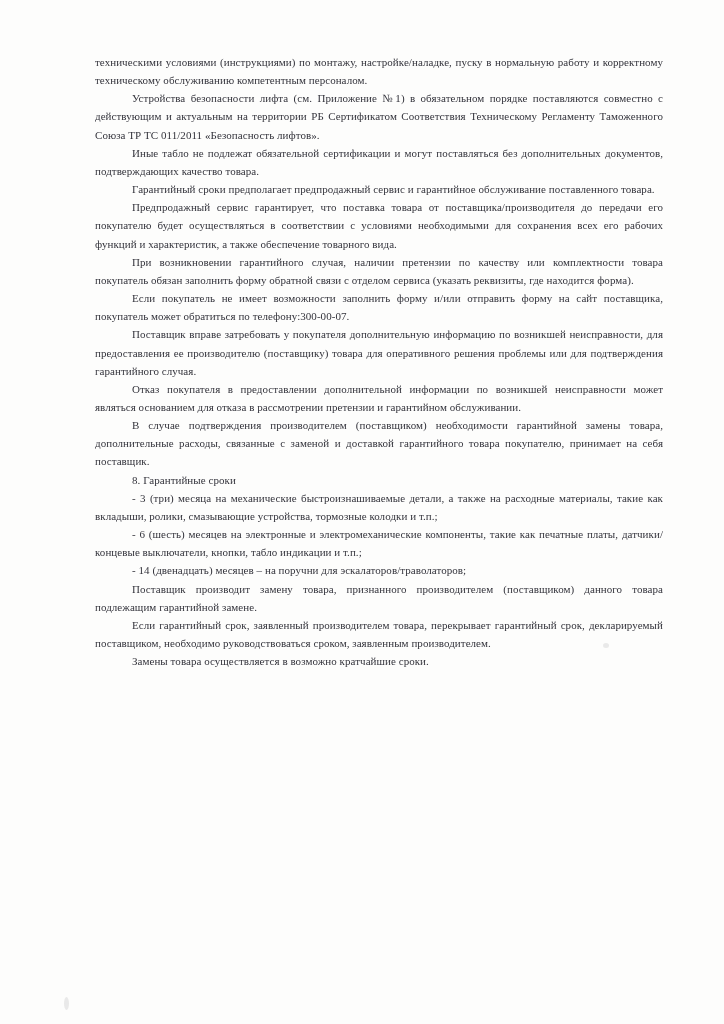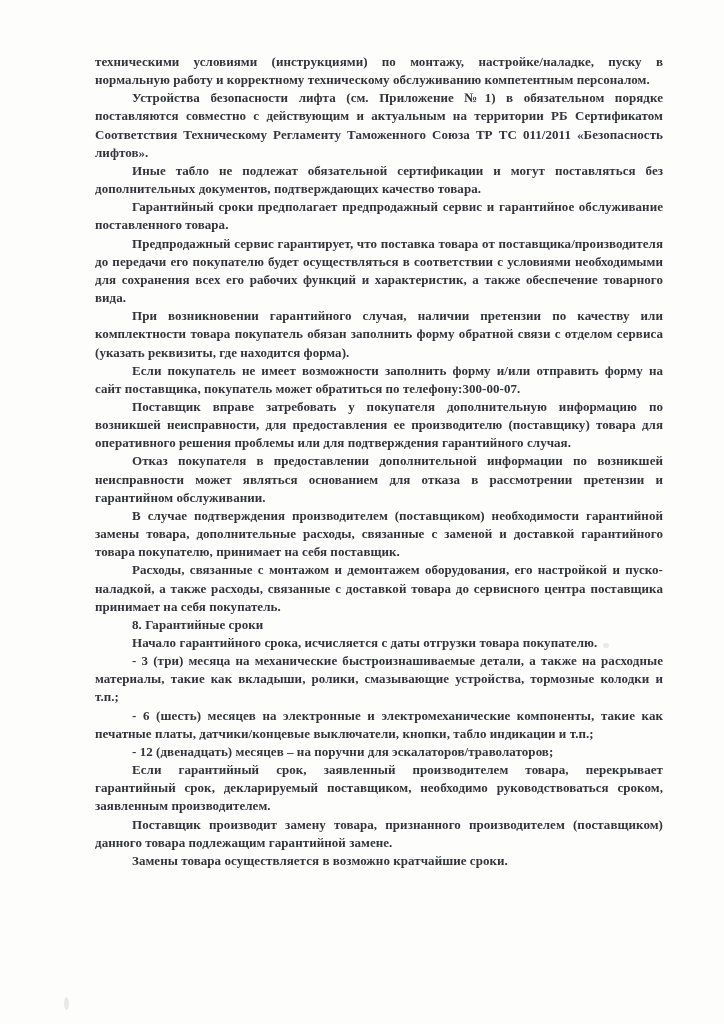--- a/index.html
+++ b/index.html
@@ -16,25 +16,24 @@
     overflow: hidden;
     font-family: "Liberation Serif", serif;
     color: #34343c;
     box-sizing: border-box;
   }
   .text-block {
     position: absolute;
     left: 95px;
     top: 53px;
     width: 568px;
-    font-size: 13px;
+    font-size: 11px;
     line-height: 18.15px;
     text-align: justify;
     letter-spacing: 0.05px;
-    font-weight: bold;
   }
   .text-block p {
     margin: 0;
     padding: 0;
     text-indent: 37px;
   }
   .text-block p.no-indent {
     text-indent: 0;
   }
   
@@ -55,25 +54,23 @@
     <p class="no-indent">техническими условиями (инструкциями) по монтажу, настройке/наладке, пуску в нормальную работу и корректному техническому обслуживанию компетентным персоналом.</p>
     <p>Устройства безопасности лифта (см. Приложение №1) в обязательном порядке поставляются совместно с действующим и актуальным на территории РБ Сертификатом Соответствия Техническому Регламенту Таможенного Союза ТР ТС 011/2011 «Безопасность лифтов».</p>
     <p>Иные табло не подлежат обязательной сертификации и могут поставляться без дополнительных документов, подтверждающих качество товара.</p>
     <p>Гарантийный сроки предполагает предпродажный сервис и гарантийное обслуживание поставленного товара.</p>
     <p>Предпродажный сервис гарантирует, что поставка товара от поставщика/производителя до передачи его покупателю будет осуществляться в соответствии с условиями необходимыми для сохранения всех его рабочих функций и характеристик, а также обеспечение товарного вида.</p>
     <p>При возникновении гарантийного случая, наличии претензии по качеству или комплектности товара покупатель обязан заполнить форму обратной связи с отделом сервиса (указать реквизиты, где находится форма).</p>
     <p>Если покупатель не имеет возможности заполнить форму и/или отправить форму на сайт поставщика, покупатель может обратиться по телефону:300-00-07.</p>
     <p>Поставщик вправе затребовать у покупателя дополнительную информацию по возникшей неисправности, для предоставления ее производителю (поставщику) товара для оперативного решения проблемы или для подтверждения гарантийного случая.</p>
     <p>Отказ покупателя в предоставлении дополнительной информации по возникшей неисправности может являться основанием для отказа в рассмотрении претензии и гарантийном обслуживании.</p>
     <p>В случае подтверждения производителем (поставщиком) необходимости гарантийной замены товара, дополнительные расходы, связанные с заменой и доставкой гарантийного товара покупателю, принимает на себя поставщик.</p>
-    <p>Расходы, связанные с монтажом и демонтажем оборудования, его настройкой и пуско-наладкой, а также расходы, связанные с доставкой товара до сервисного центра поставщика принимает на себя покупатель.</p>
     <p>8. Гарантийные сроки</p>
-    <p>Начало гарантийного срока, исчисляется с даты отгрузки товара покупателю.</p>
     <p>- 3 (три) месяца на механические быстроизнашиваемые детали, а также на расходные материалы, такие как вкладыши, ролики, смазывающие устройства, тормозные колодки и т.п.;</p>
     <p>- 6 (шесть) месяцев на электронные и электромеханические компоненты, такие как печатные платы, датчики/концевые выключатели, кнопки, табло индикации и т.п.;</p>
-    <p>- 12 (двенадцать) месяцев – на поручни для эскалаторов/траволаторов;</p>
+    <p>- 14 (двенадцать) месяцев – на поручни для эскалаторов/траволаторов;</p>
+    <p>Поставщик производит замену товара, признанного производителем (поставщиком) данного товара подлежащим гарантийной замене.</p>
     <p>Если гарантийный срок, заявленный производителем товара, перекрывает гарантийный срок, декларируемый поставщиком, необходимо руководствоваться сроком, заявленным производителем.</p>
-    <p>Поставщик производит замену товара, признанного производителем (поставщиком) данного товара подлежащим гарантийной замене.</p>
     <p>Замены товара осуществляется в возможно кратчайшие сроки.</p>
   </div>
   <div class="artifact a1"></div>
   <div class="artifact a2"></div>
 </div>
 
 </body></html>

